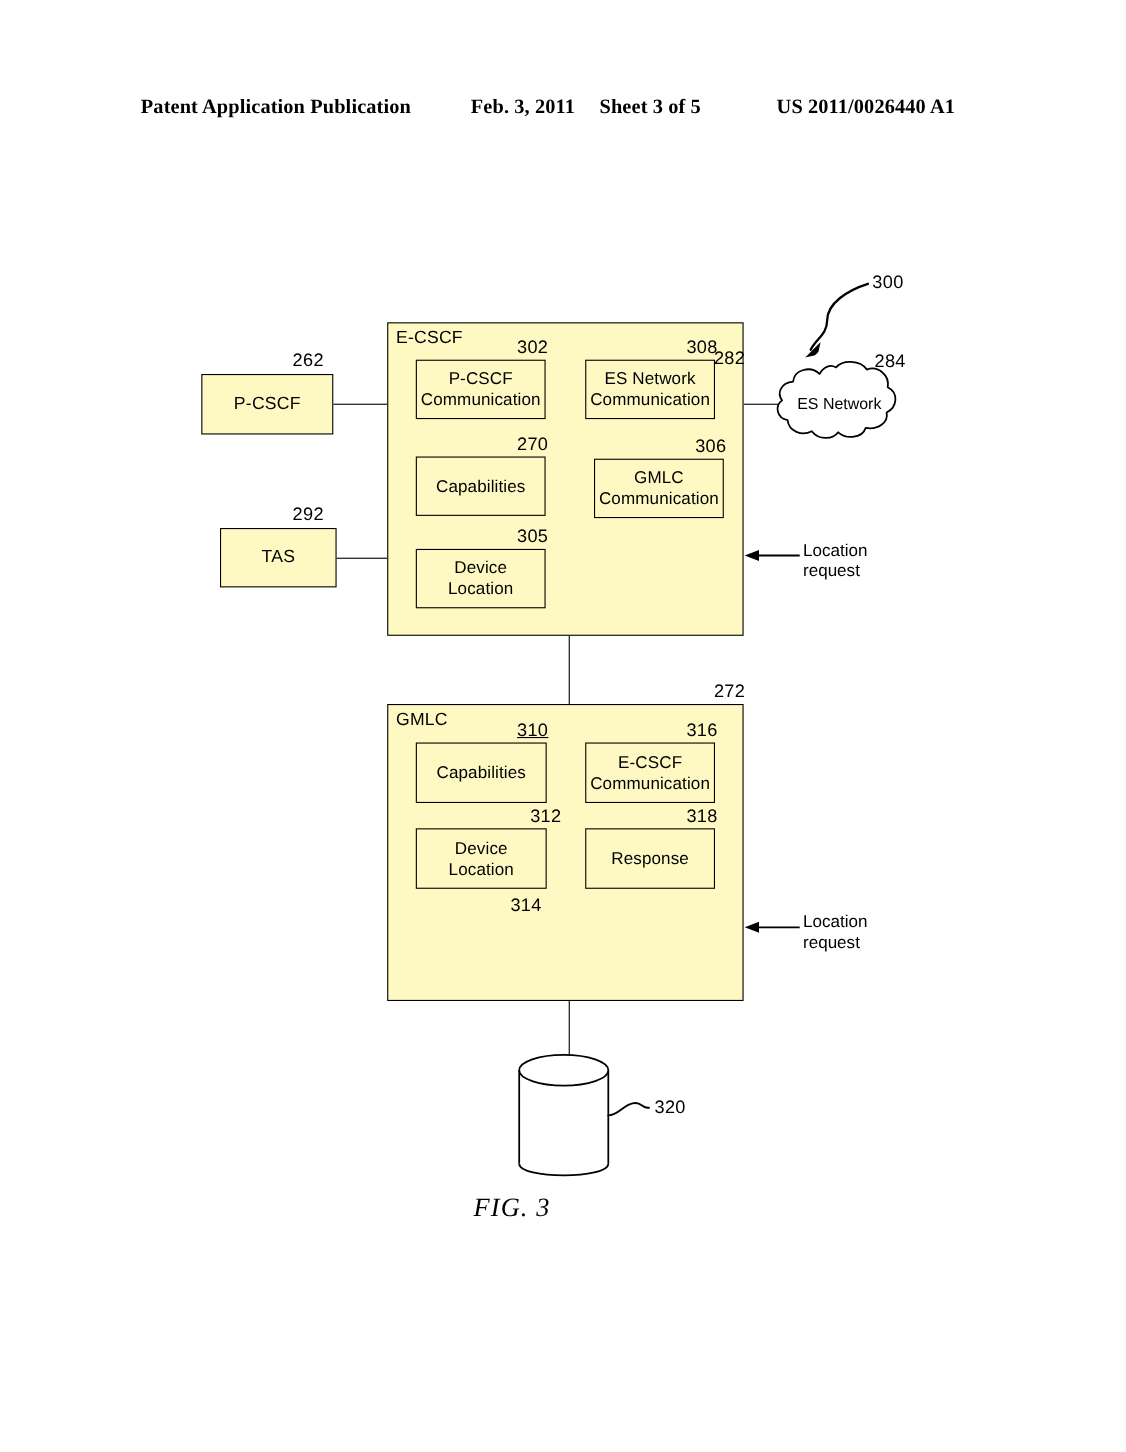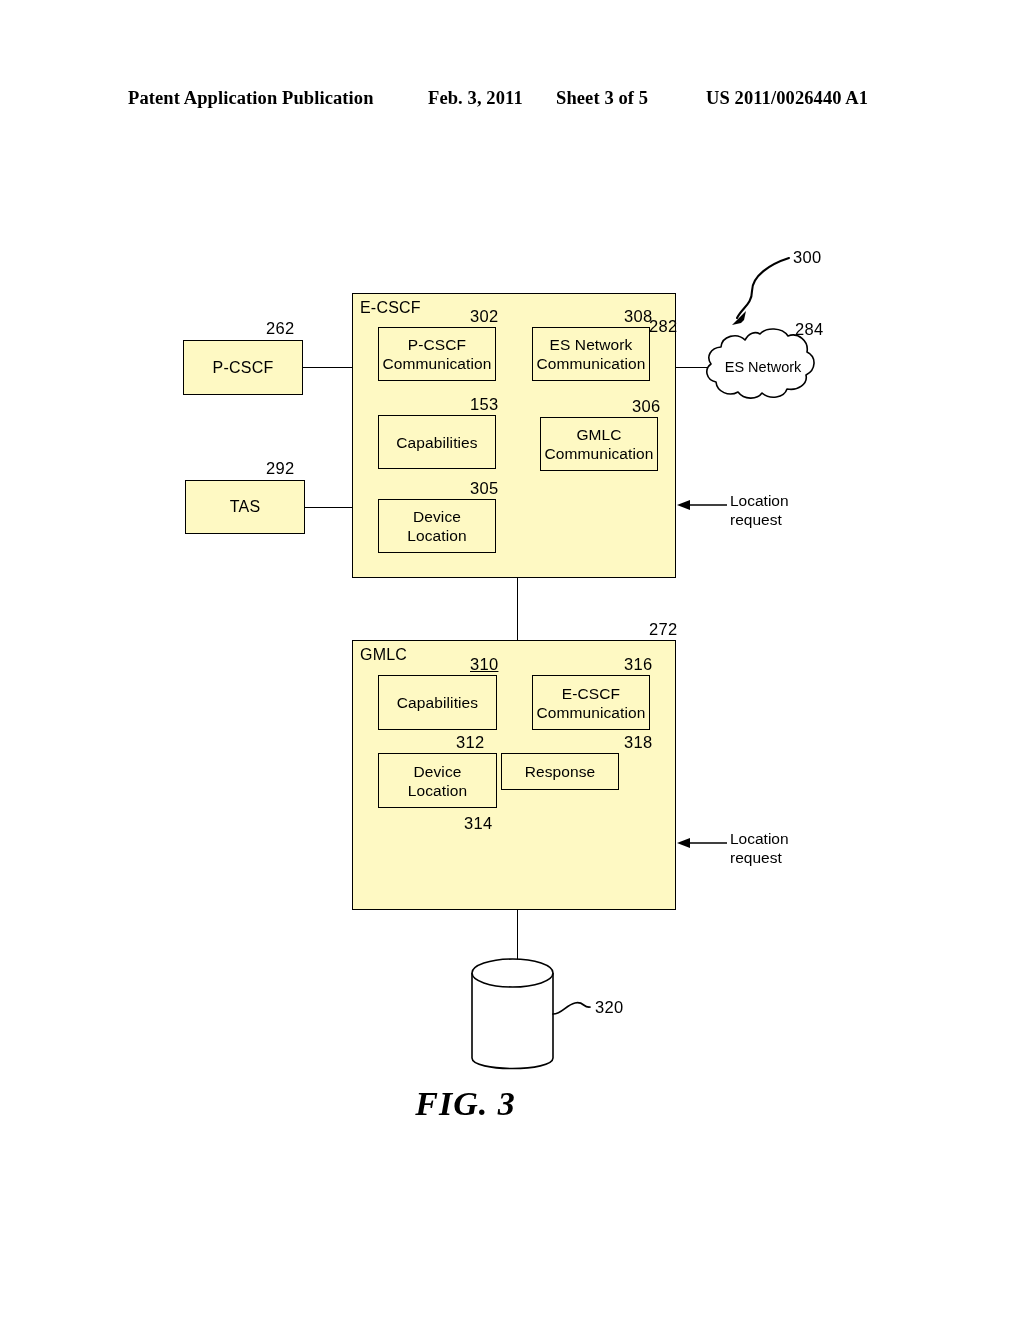--- a/index.html
+++ b/index.html
@@ -30,34 +30,34 @@
     top: 88px;
     font-family: "Liberation Serif", serif;
     font-weight: bold;
     font-size: 18.5px;
     letter-spacing: 0.1px;
     white-space: nowrap;
     color: #000;
   }
   #hdr-pub   { left: 128px; }
   #hdr-date  { left: 428px; }
-  #hdr-sheet { left: 545px; margin-left: 11px; }
+  #hdr-sheet { left: 545px; }
   #hdr-num   { left: 706px; }
 
   
   #fig-caption {
     position: absolute;
     left: 0;
     top: 1085px;
     width: 931px;
     text-align: center;
     font-family: "Liberation Serif", serif;
     font-style: italic;
-    font-weight: bold;
-    font-size: 34px;
+    font-weight: normal;
+    font-size: 24px;
     letter-spacing: 1px;
   }
 
   
   .box {
     position: absolute;
     border: 1.6px solid #000;
     background: #fef9c3;
     box-sizing: border-box;
   }
@@ -147,21 +147,21 @@
 
   <div class="line-v" style="left:517px; top:578px; height:63px;"></div>
 
   <div class="line-v" style="left:517px; top:910px; height:56px;"></div>
 
   <div class="box node-box" style="left:183px; top:340px; width:120px; height:55px;">
     <span class="lbl">P-CSCF</span>
   </div>
   <div class="ref" style="left:266px; top:319px;">262</div>
 
-  <div class="box node-box" style="left:185px; top:480px; width:120px; height:54px;text-align:center;">
+  <div class="box node-box" style="left:200px; top:480px; width:106px; height:54px;text-align:center;">
     <span class="lbl">TAS</span>
   </div>
   <div class="ref" style="left:266px; top:459px;">292</div>
 
   <div class="box outer-box" style="left:352px; top:293px; width:324px; height:285px;"></div>
   <div class="container-title" style="left:360px; top:299px;">E-CSCF</div>
   <div class="ref" style="left:649px; top:272px;margin-top:45px;">282</div>
 
   <div class="box inner-box" style="left:378px; top:327px; width:118px; height:54px;">
     <span class="lbl">P-CSCF
@@ -171,21 +171,21 @@
 
   <div class="box inner-box" style="left:532px; top:327px; width:118px; height:54px;">
     <span class="lbl">ES Network
 Communication</span>
   </div>
   <div class="ref" style="left:624px; top:307px;">308</div>
 
   <div class="box inner-box" style="left:378px; top:415px; width:118px; height:54px;">
     <span class="lbl">Capabilities</span>
   </div>
-  <div class="ref" style="left:470px; top:395px;">153</div>
+  <div class="ref" style="left:470px; top:395px;">270</div>
 
   <div class="box inner-box" style="left:540px; top:417px; width:118px; height:54px;">
     <span class="lbl">GMLC
 Communication</span>
   </div>
   <div class="ref" style="left:632px; top:397px;">306</div>
 
   <div class="box inner-box" style="left:378px; top:499px; width:118px; height:54px;">
     <span class="lbl">Device
 Location</span>
@@ -207,23 +207,23 @@
   <div class="box inner-box" style="left:532px; top:675px; width:118px; height:55px;">
     <span class="lbl">E-CSCF
 Communication</span>
   </div>
   <div class="ref" style="left:624px; top:655px;">316</div>
 
   <div class="box inner-box" style="left:378px; top:753px; width:119px; height:55px;">
     <span class="lbl">Device
 Location</span>
   </div>
-  <div class="ref" style="left:456px; top:733px;">312</div>
-
-  <div class="box inner-box" style="left:501px; top:753px; width:118px; height:37px;">
+  <div class="ref" style="left:482px; top:733px;">312</div>
+
+  <div class="box inner-box" style="left:532px; top:753px; width:118px; height:55px;">
     <span class="lbl">Response</span>
   </div>
   <div class="ref" style="left:624px; top:733px;">318</div>
 
   <div class="ref" style="left:464px; top:814px;">314</div>
 
   <div class="annot" style="left:730px; top:829px; text-align:left;">Location
 request</div>
 
   <div class="ref" style="left:795px; top:320px;">284</div>

